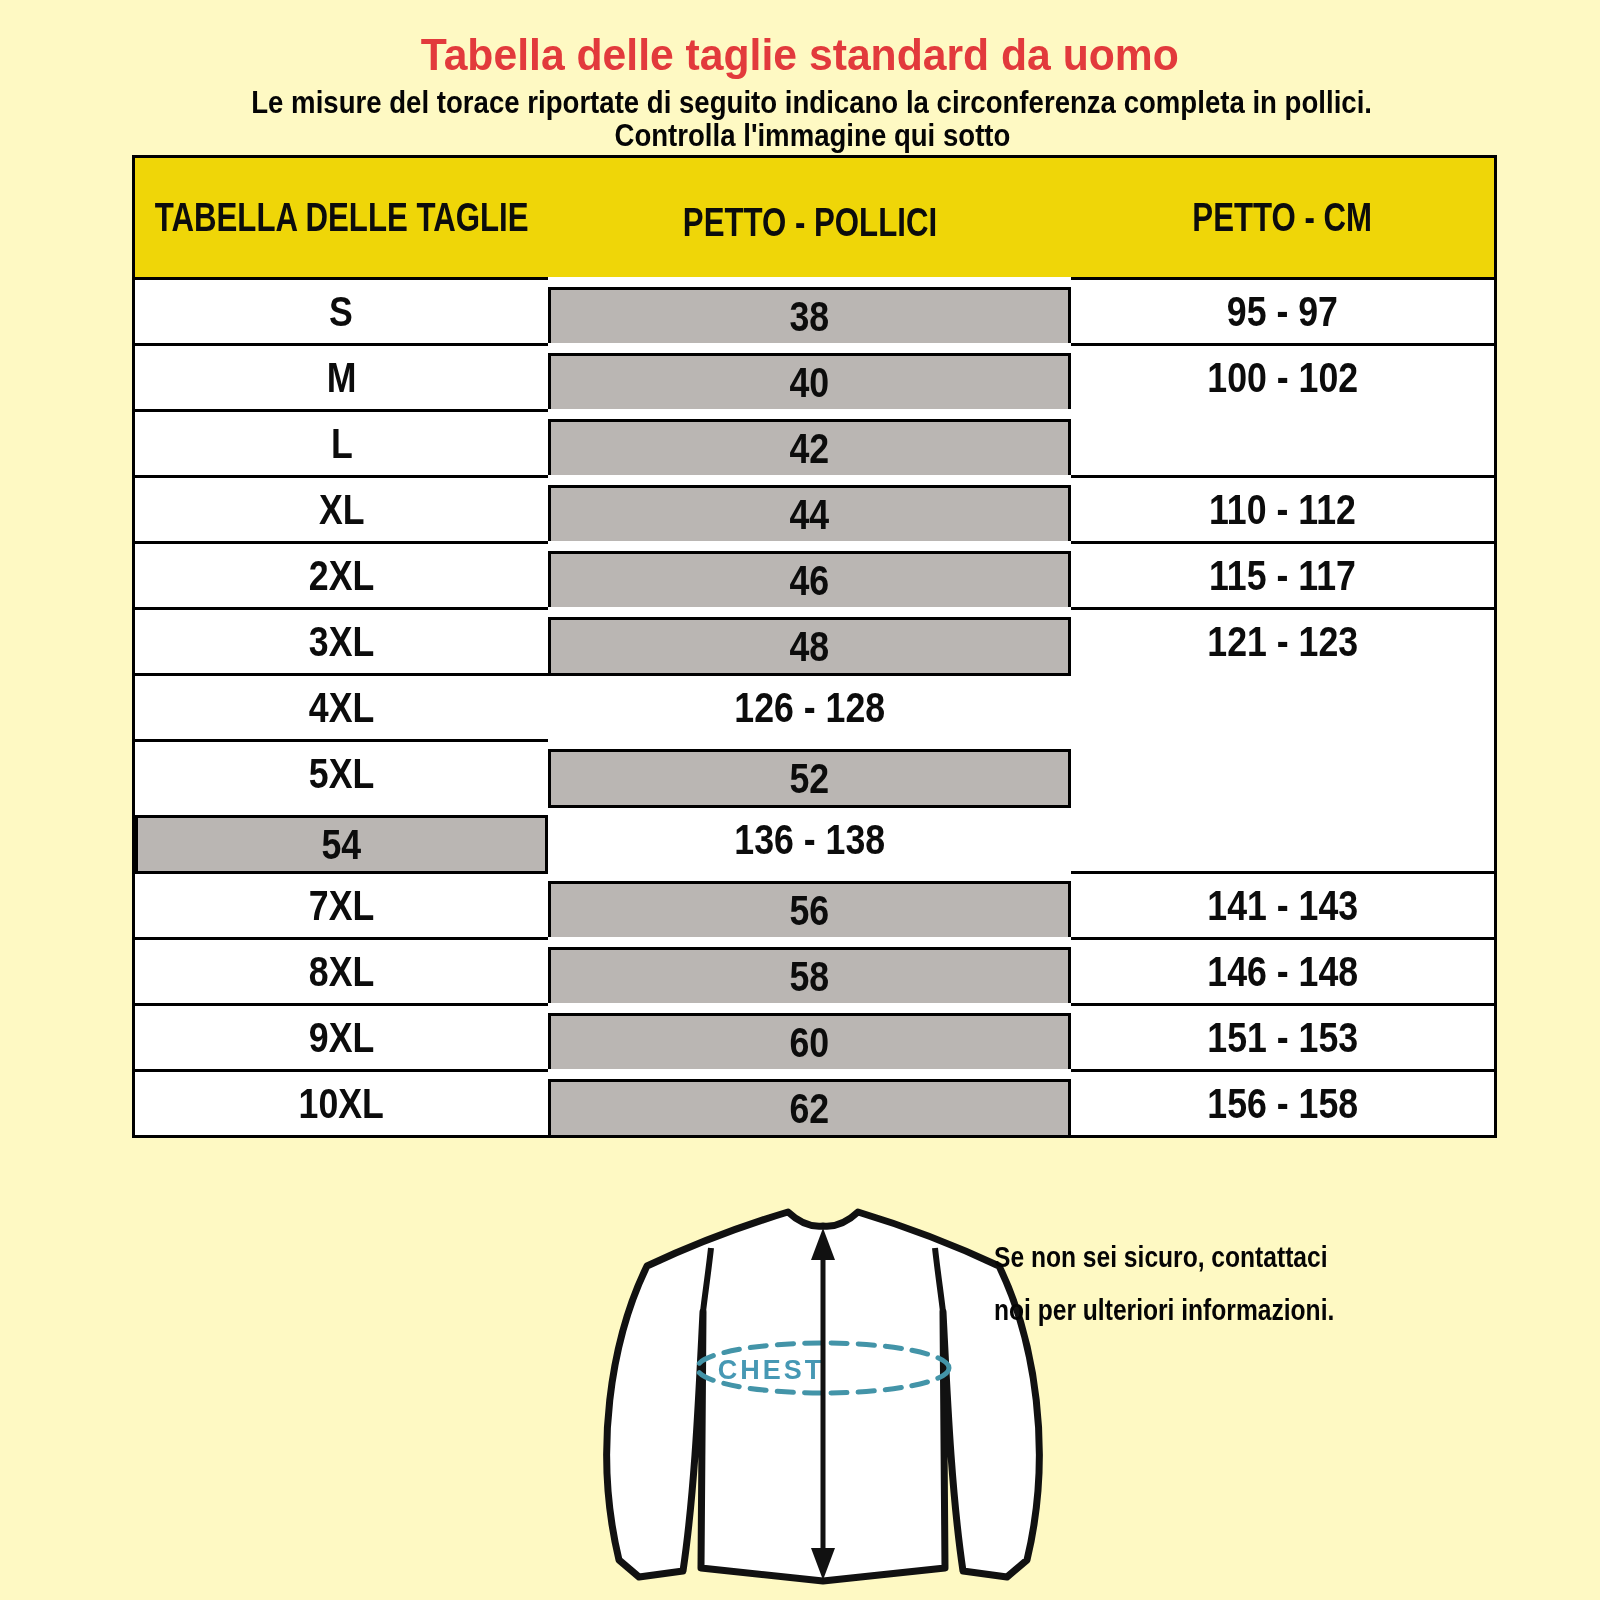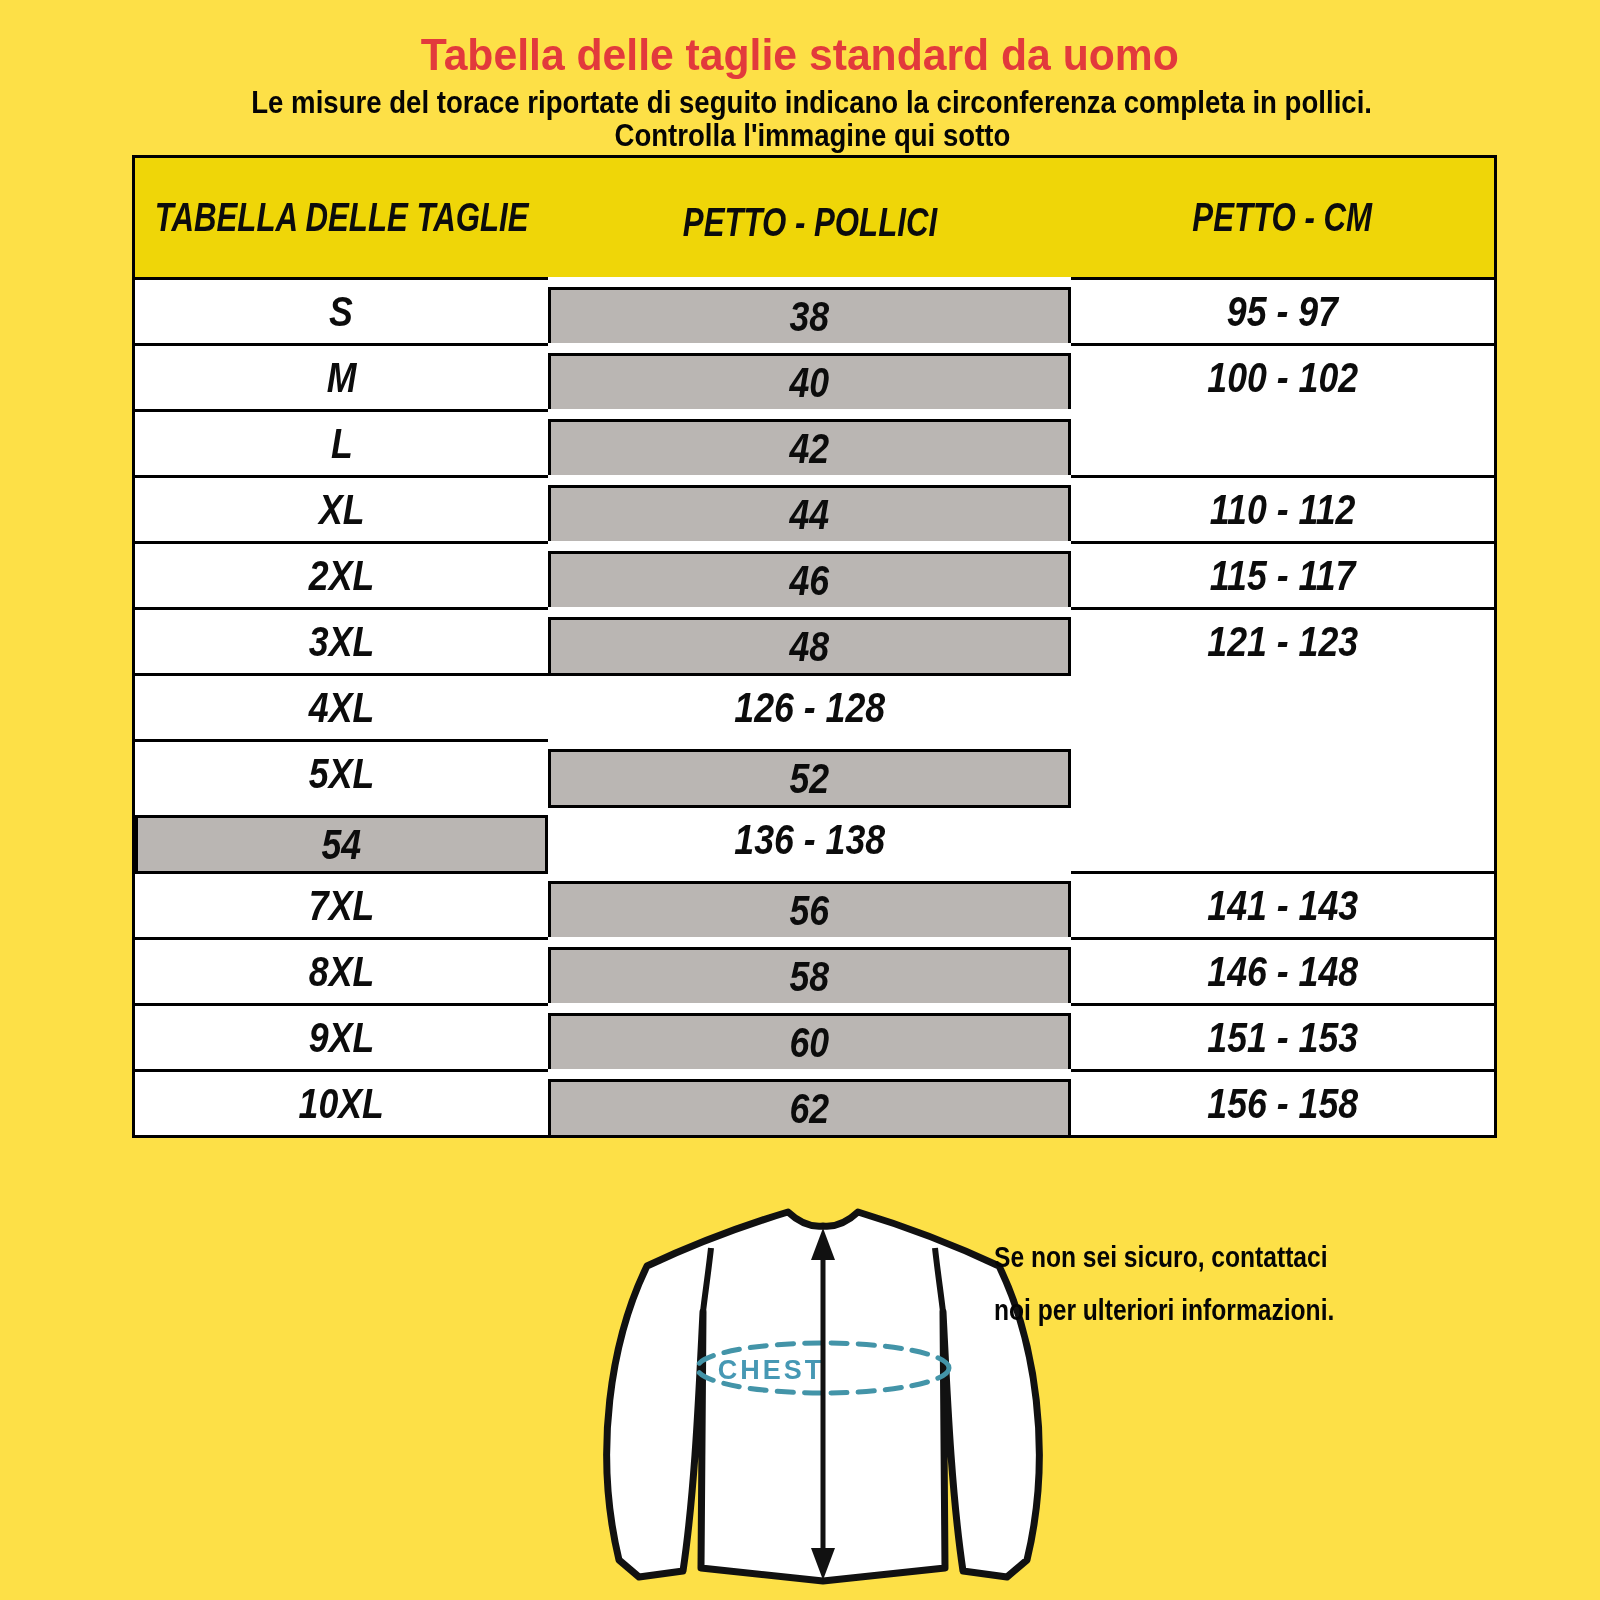--- a/index.html
+++ b/index.html
@@ -1,19 +1,19 @@
 <!DOCTYPE html>
 <html><head>
 <meta charset="utf-8">
 <style>
   html,body{margin:0;padding:0;background:#ffffff;}
   .page{
     position:relative;
     width:1600px;height:1600px;
-    background:#fde047;
+    background:#fef9c3;
     overflow:hidden;
     font-family:"Liberation Sans", sans-serif;
     color:#0c0c0c;
   }
   .cond{display:inline-block;white-space:nowrap;font-weight:bold;}
 
   
   .title{
     position:absolute;top:30px;left:0;width:100%;
     text-align:center;font-size:44px;font-weight:bold;color:#e23a3c;
@@ -33,21 +33,20 @@
     box-sizing:border-box;
     background:#fff;
   }
   .trow{display:grid;grid-template-columns:413px 523px 423px;}
   .thead{height:119px;background:#efd608;}
   .thead .cell{border:none;}
   .tdata{height:66px;}
   .cell{
     display:flex;align-items:center;justify-content:center;
     overflow:hidden;
-    font-style:italic;
   }
   .tdata .cell{border-top:3px solid #000;}
   .cell.c-mid{background:#bab6b3;margin-top:10px;}
   .tdata .cell.c-mid{border-left:3px solid #000;border-right:3px solid #000;}
   .thead .cell{font-size:40px;}
   .thead .cond{transform:scaleX(.78);transform-origin:center;}
   .tdata .cell{font-size:42px;}
   .tdata .cond{transform:scaleX(.85);transform-origin:center;}
 
   

